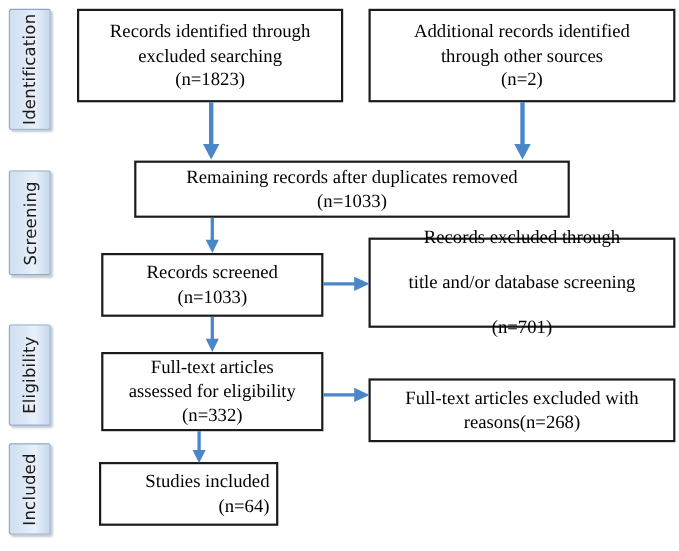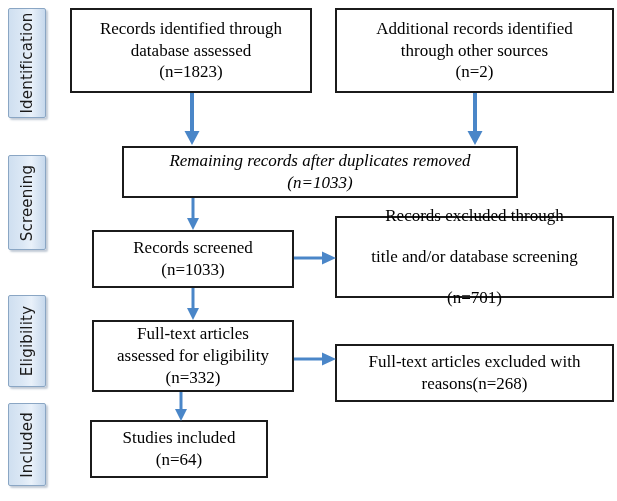--- a/index.html
+++ b/index.html
@@ -83,31 +83,31 @@
   <div class="stage-label" style="left:8px; top:295px; width:38px; height:92px;">
     <span class="stage-text">Eligibility</span>
   </div>
 
   <div class="stage-label" style="left:8px; top:403px; width:38px; height:83px;">
     <span class="stage-text">Included</span>
   </div>
 
   <div class="flow-box" style="left:70px; top:8px; width:242px; height:85px;">
     <div class="line">Records identified through</div>
-    <div class="line">database assessed</div>
+    <div class="line">excluded searching</div>
     <div class="line">(n=1823)</div>
   </div>
 
   <div class="flow-box" style="left:335px; top:8px; width:279px; height:85px;">
     <div class="line">Additional records identified</div>
     <div class="line">through other sources</div>
     <div class="line">(n=2)</div>
   </div>
 
-  <div class="flow-box" style="left:122px; top:146px; width:396px; height:52px;font-style:italic;">
+  <div class="flow-box" style="left:122px; top:146px; width:396px; height:52px;">
     <div class="line">Remaining records after duplicates removed</div>
     <div class="line">(n=1033)</div>
   </div>
 
   <div class="flow-box" style="left:92px; top:230px; width:202px; height:58px;">
     <div class="line">Records screened</div>
     <div class="line">(n=1033)</div>
   </div>
 
   <div class="flow-box" style="left:335px; top:216px; width:279px; height:82px;gap:19px;">
@@ -120,21 +120,21 @@
     <div class="line">Full-text articles</div>
     <div class="line">assessed for eligibility</div>
     <div class="line">(n=332)</div>
   </div>
 
   <div class="flow-box" style="left:335px; top:330px; width:279px; height:58px;margin-top:14px;">
     <div class="line">Full-text articles excluded with</div>
     <div class="line">reasons(n=268)</div>
   </div>
 
-  <div class="flow-box" style="left:90px; top:420px; width:178px; height:58px;">
+  <div class="flow-box" style="left:90px; top:420px; width:163px; height:58px;align-items:flex-end;">
     <div class="line">Studies included</div>
     <div class="line">(n=64)</div>
   </div>
 
   <div class="connector" style="left:183px; top:93px; width:18px; height:54px;">
     <svg width="18" height="54" viewBox="0 0 18 54">
       <line x1="9" y1="0" x2="9" y2="41" stroke="#4a86c8" stroke-width="4"></line>
       <polygon points="9,52 1.5,38 16.5,38" fill="#4a86c8"></polygon>
     </svg>
   </div>

